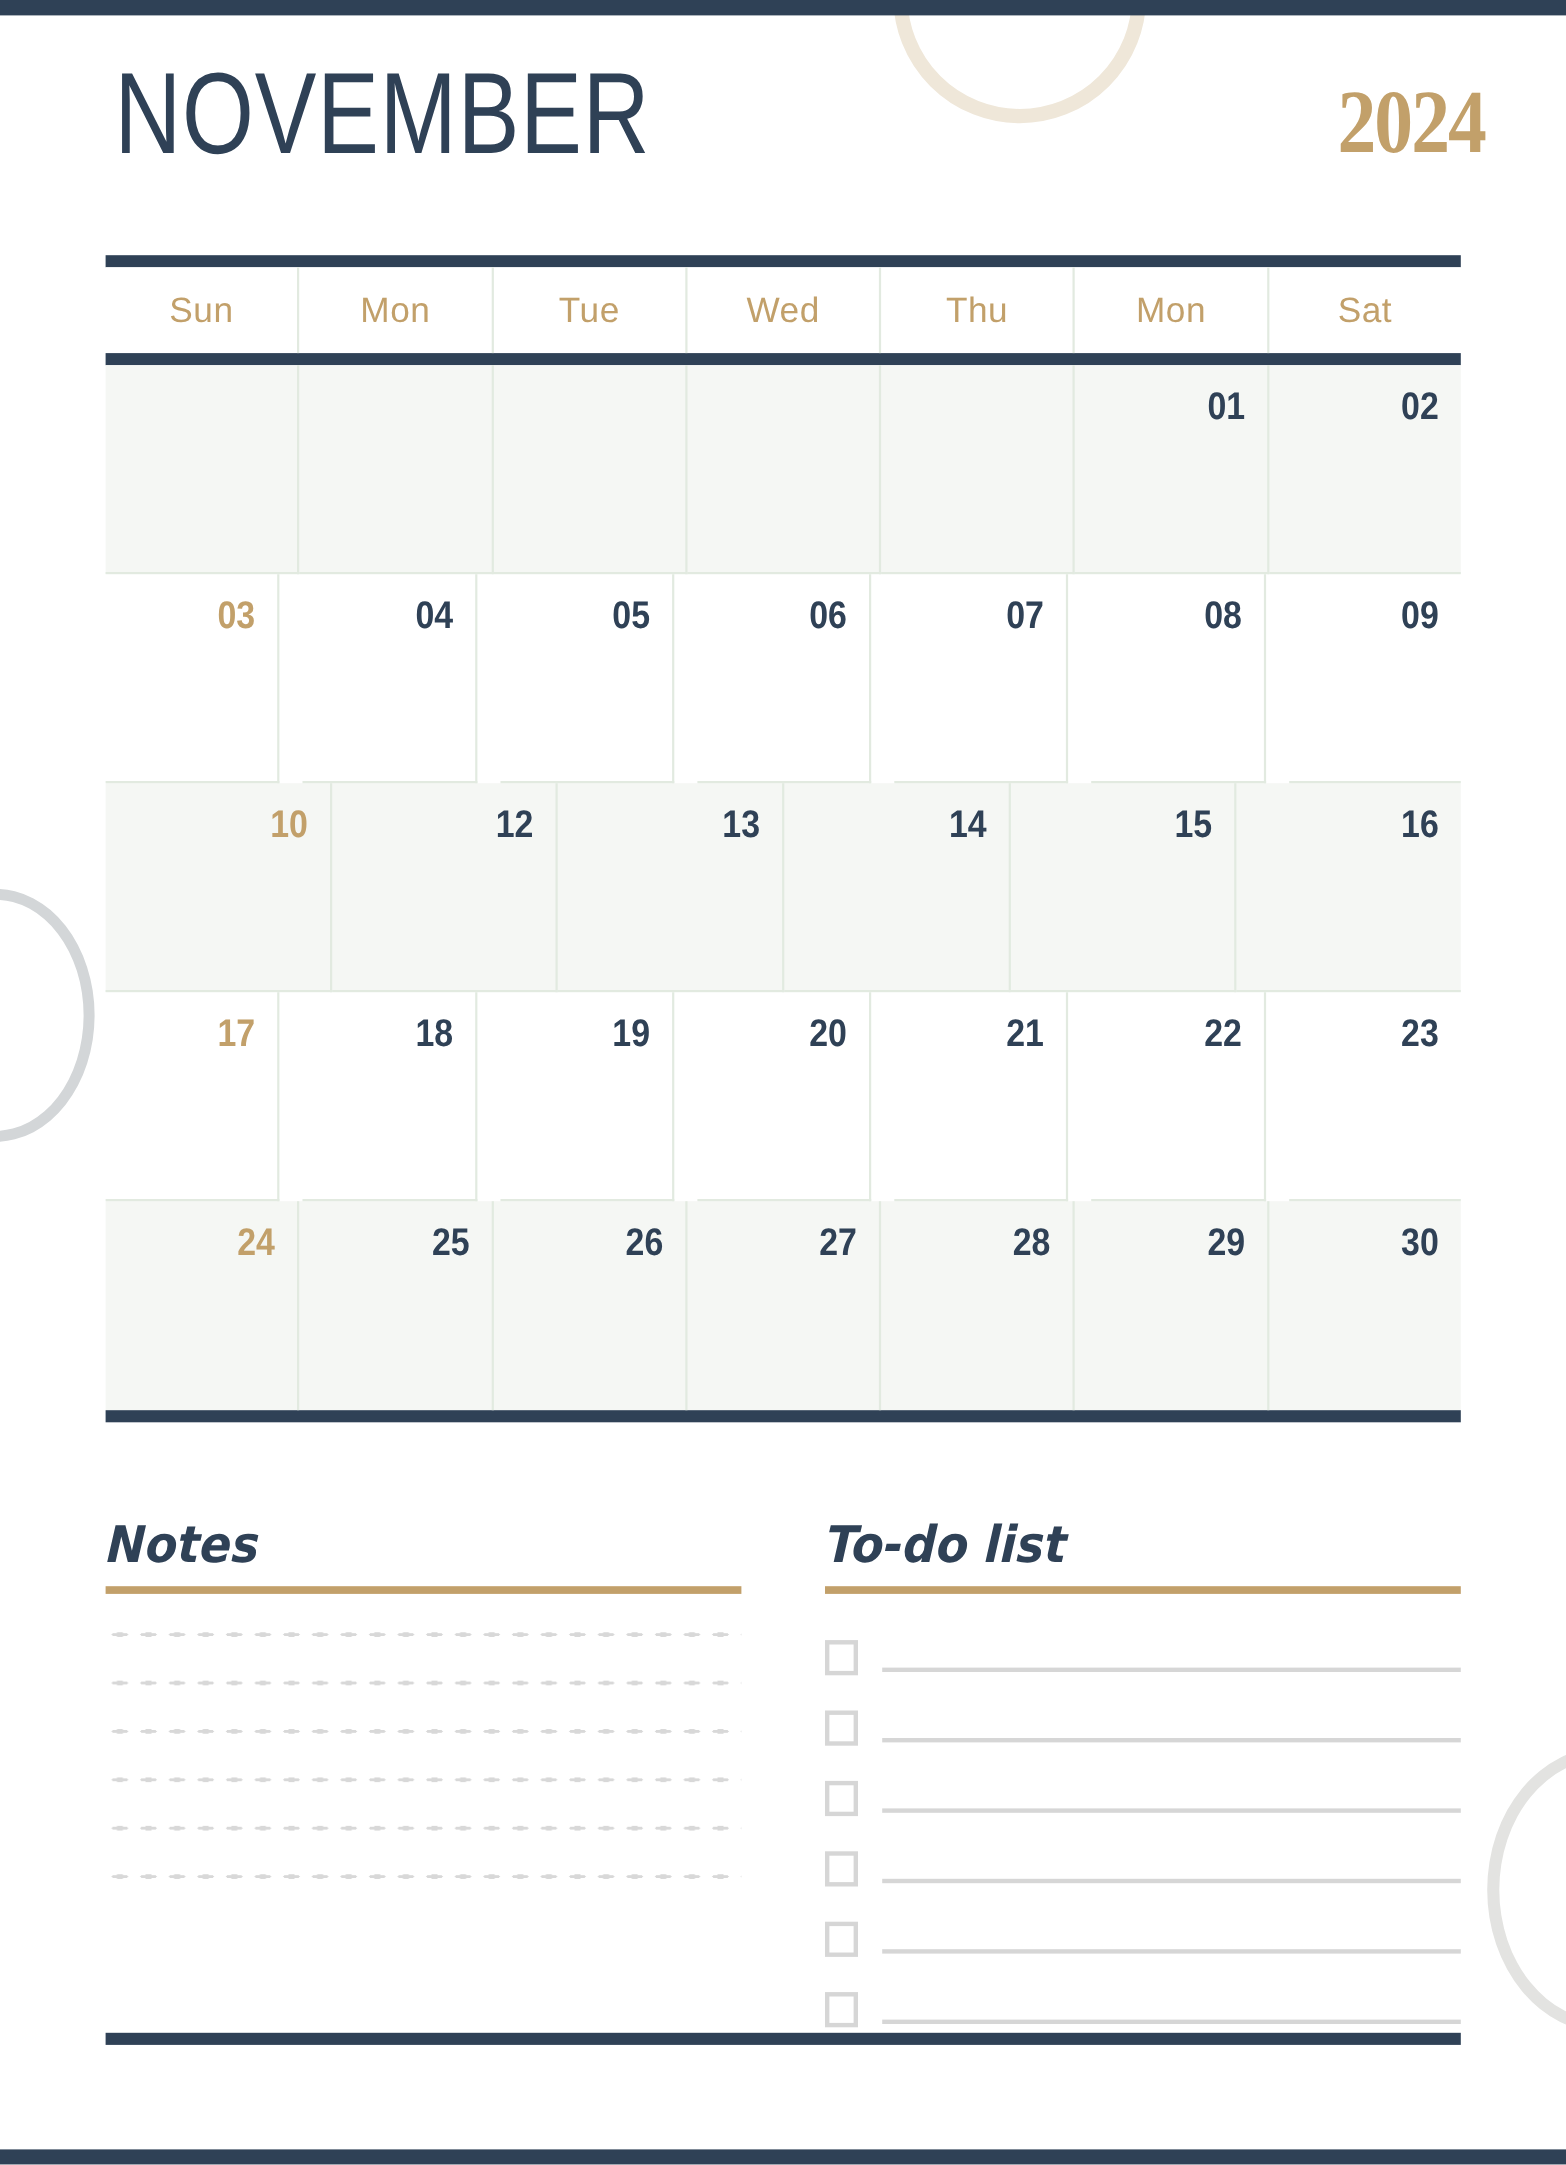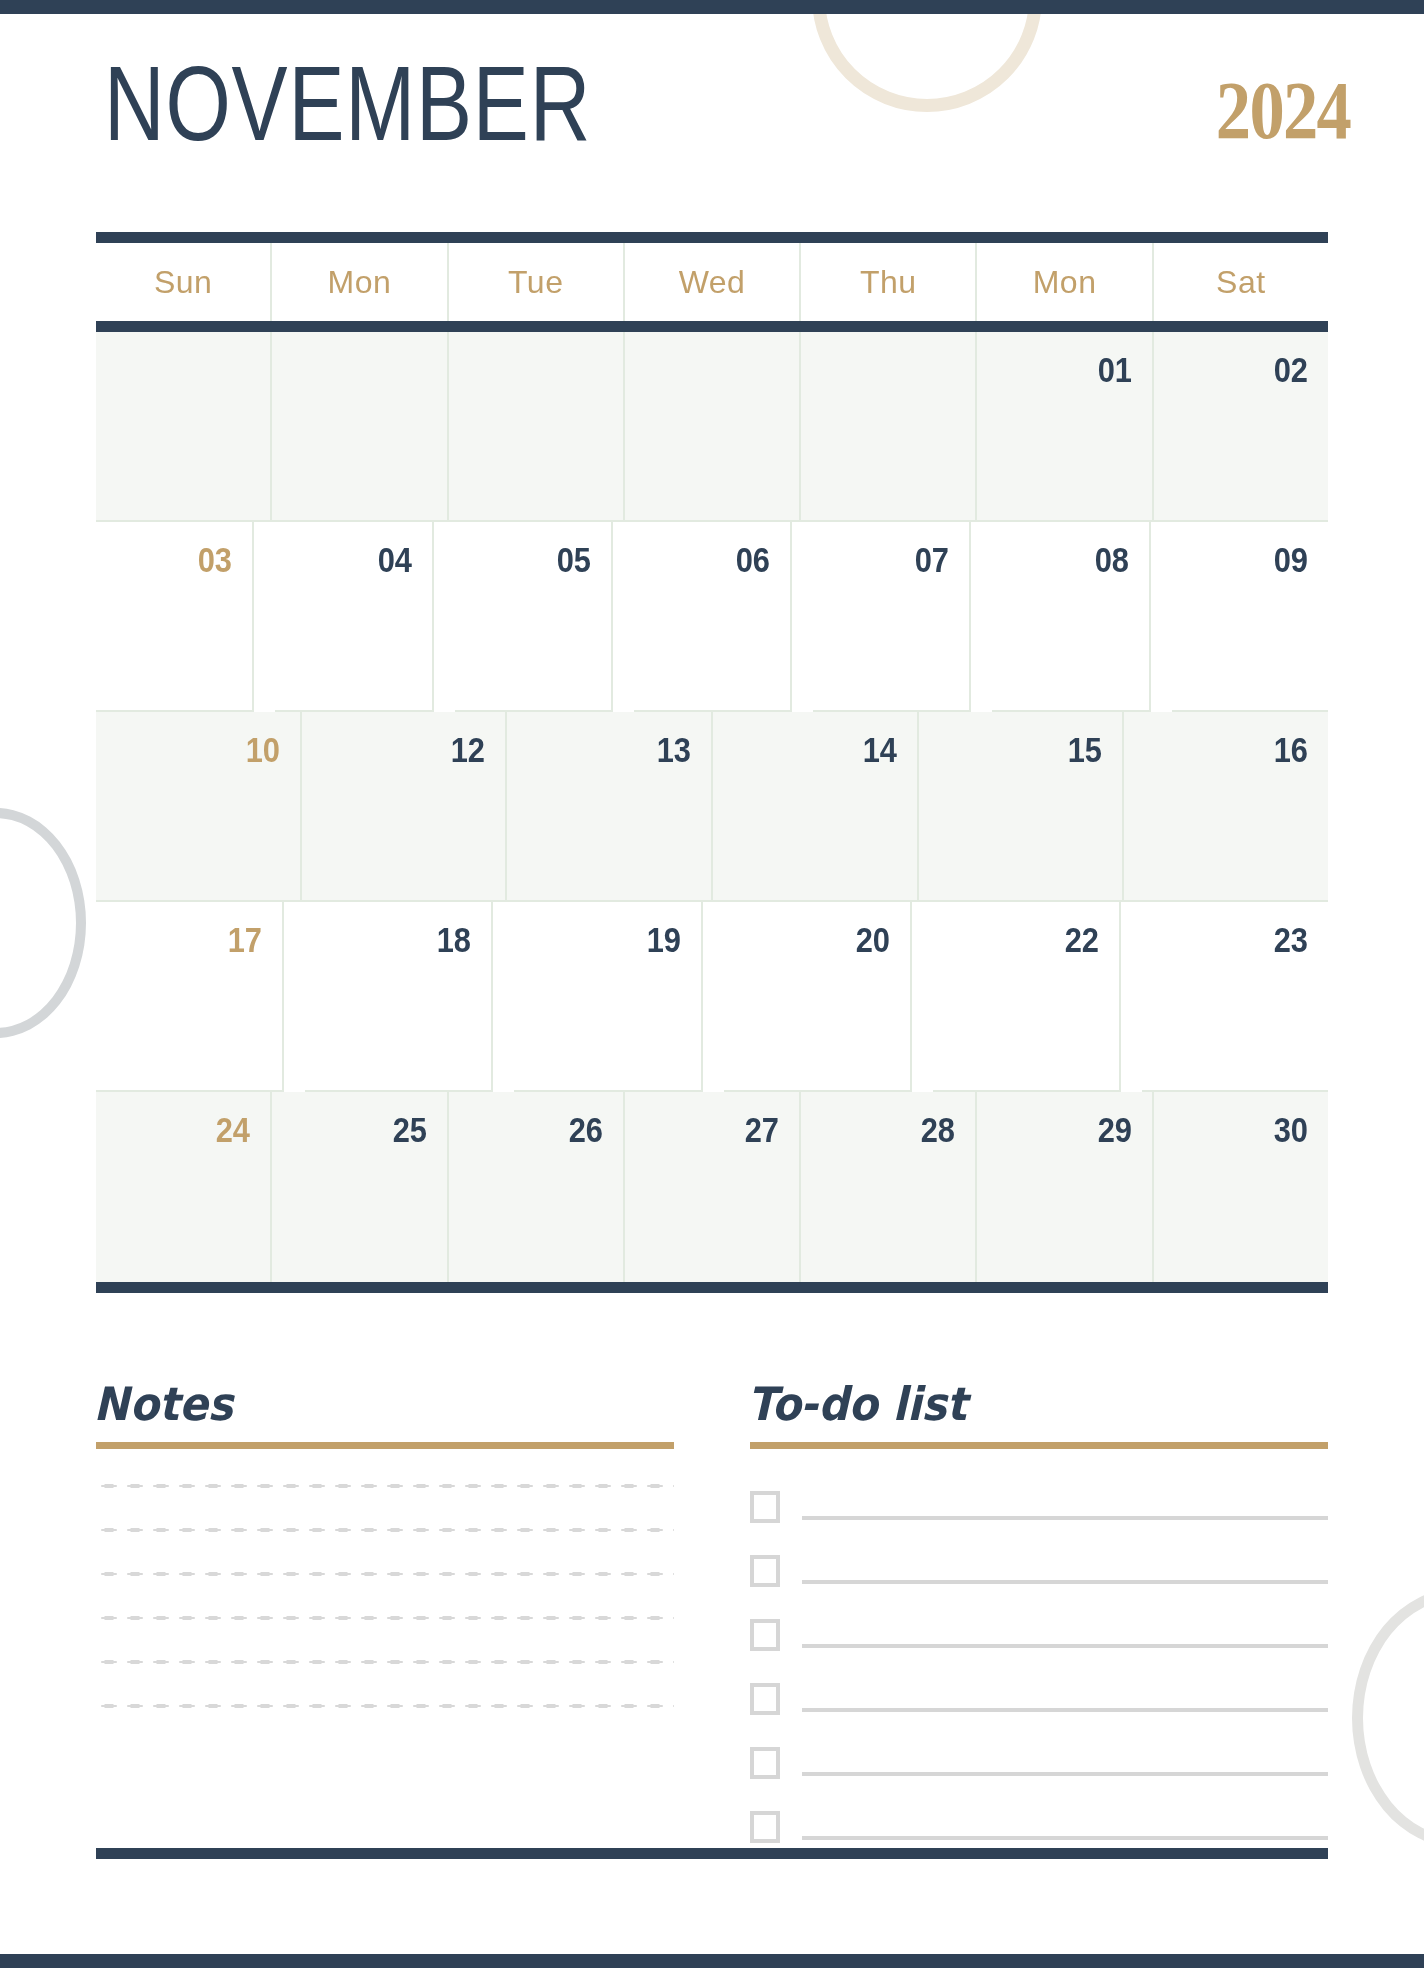--- a/index.html
+++ b/index.html
@@ -328,20 +328,23 @@
           <div class="day-cell">
             <span class="day-num">18</span>
           </div>
           <div class="day-cell">
             <span class="day-num">19</span>
           </div>
           <div class="day-cell">
             <span class="day-num">20</span>
           </div>
           <div class="day-cell">
+            <span class="day-num">21</span>
+          </div>
+          <div class="day-cell">
             <span class="day-num">22</span>
           </div>
           <div class="day-cell">
             <span class="day-num">23</span>
           </div>
         </div>
         <div class="week-row shaded">
           <div class="day-cell">
             <span class="day-num sunday">24</span>
           </div>

